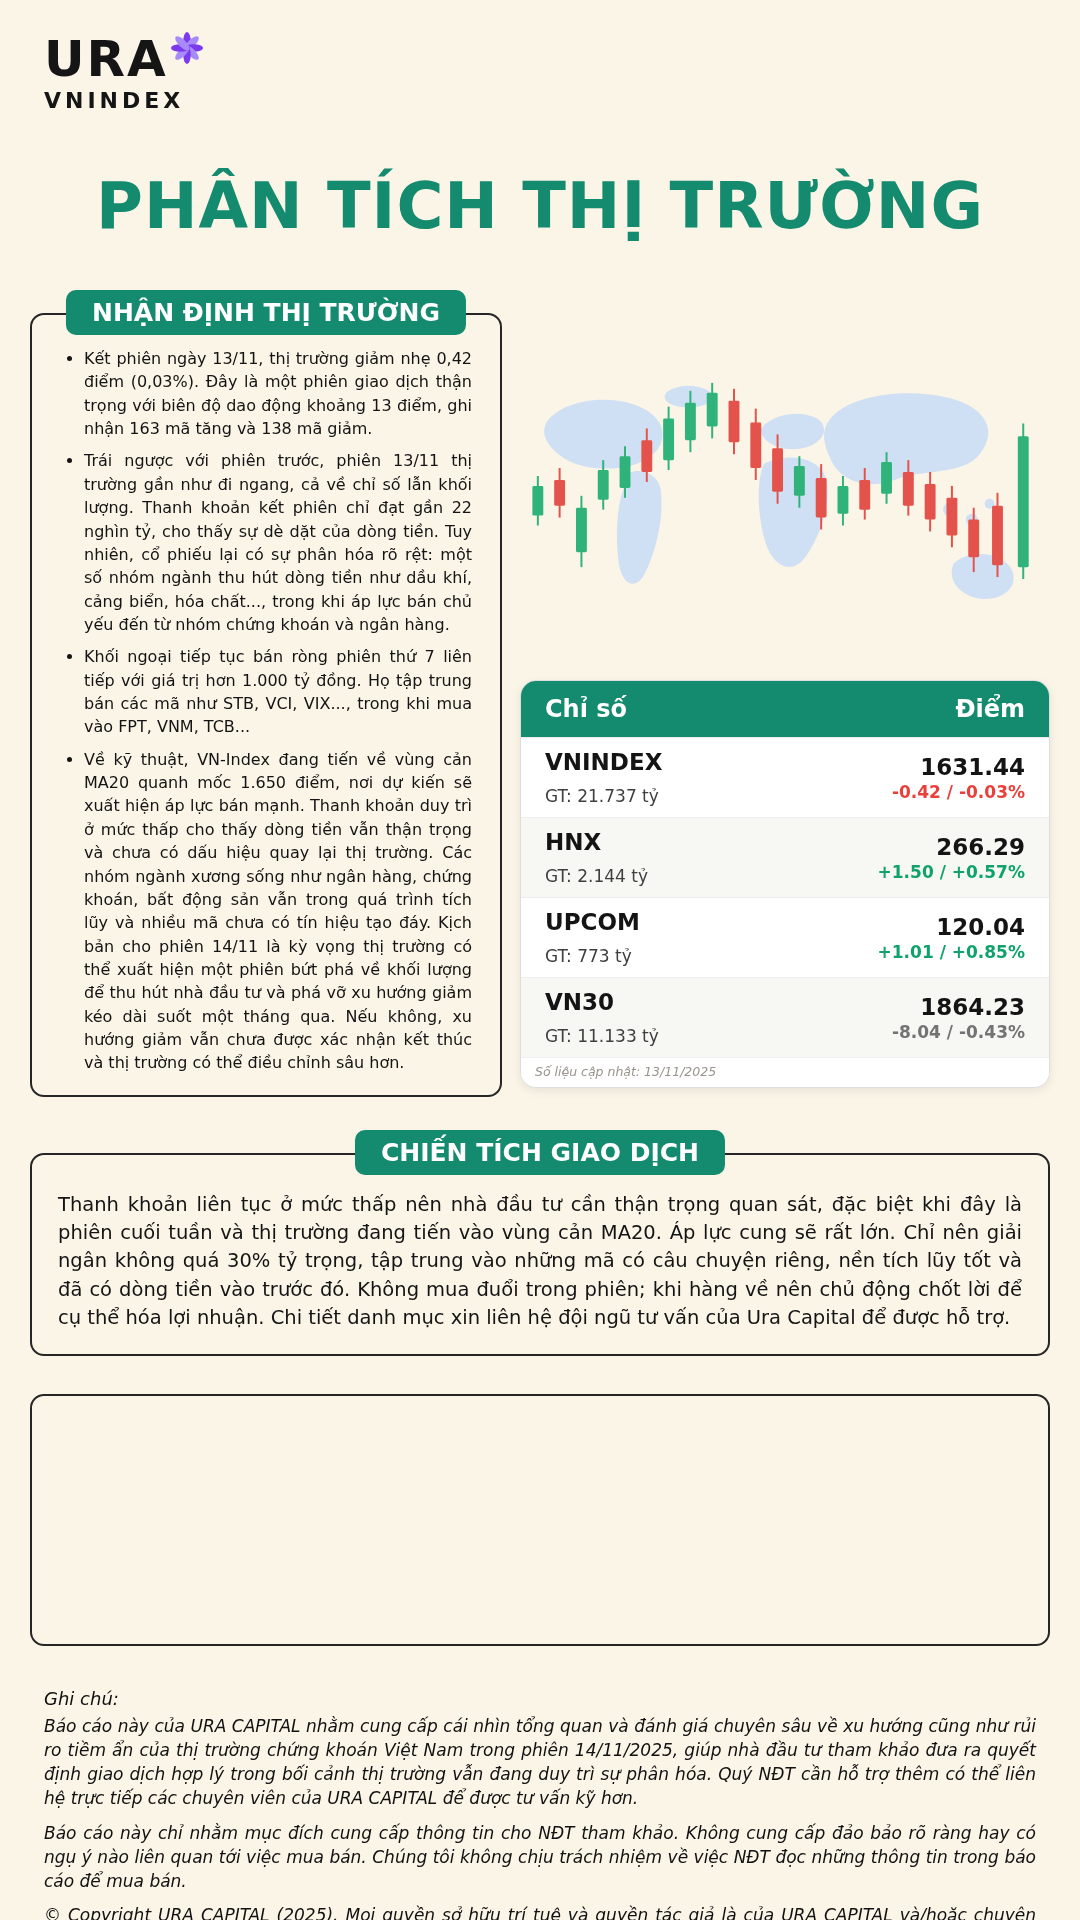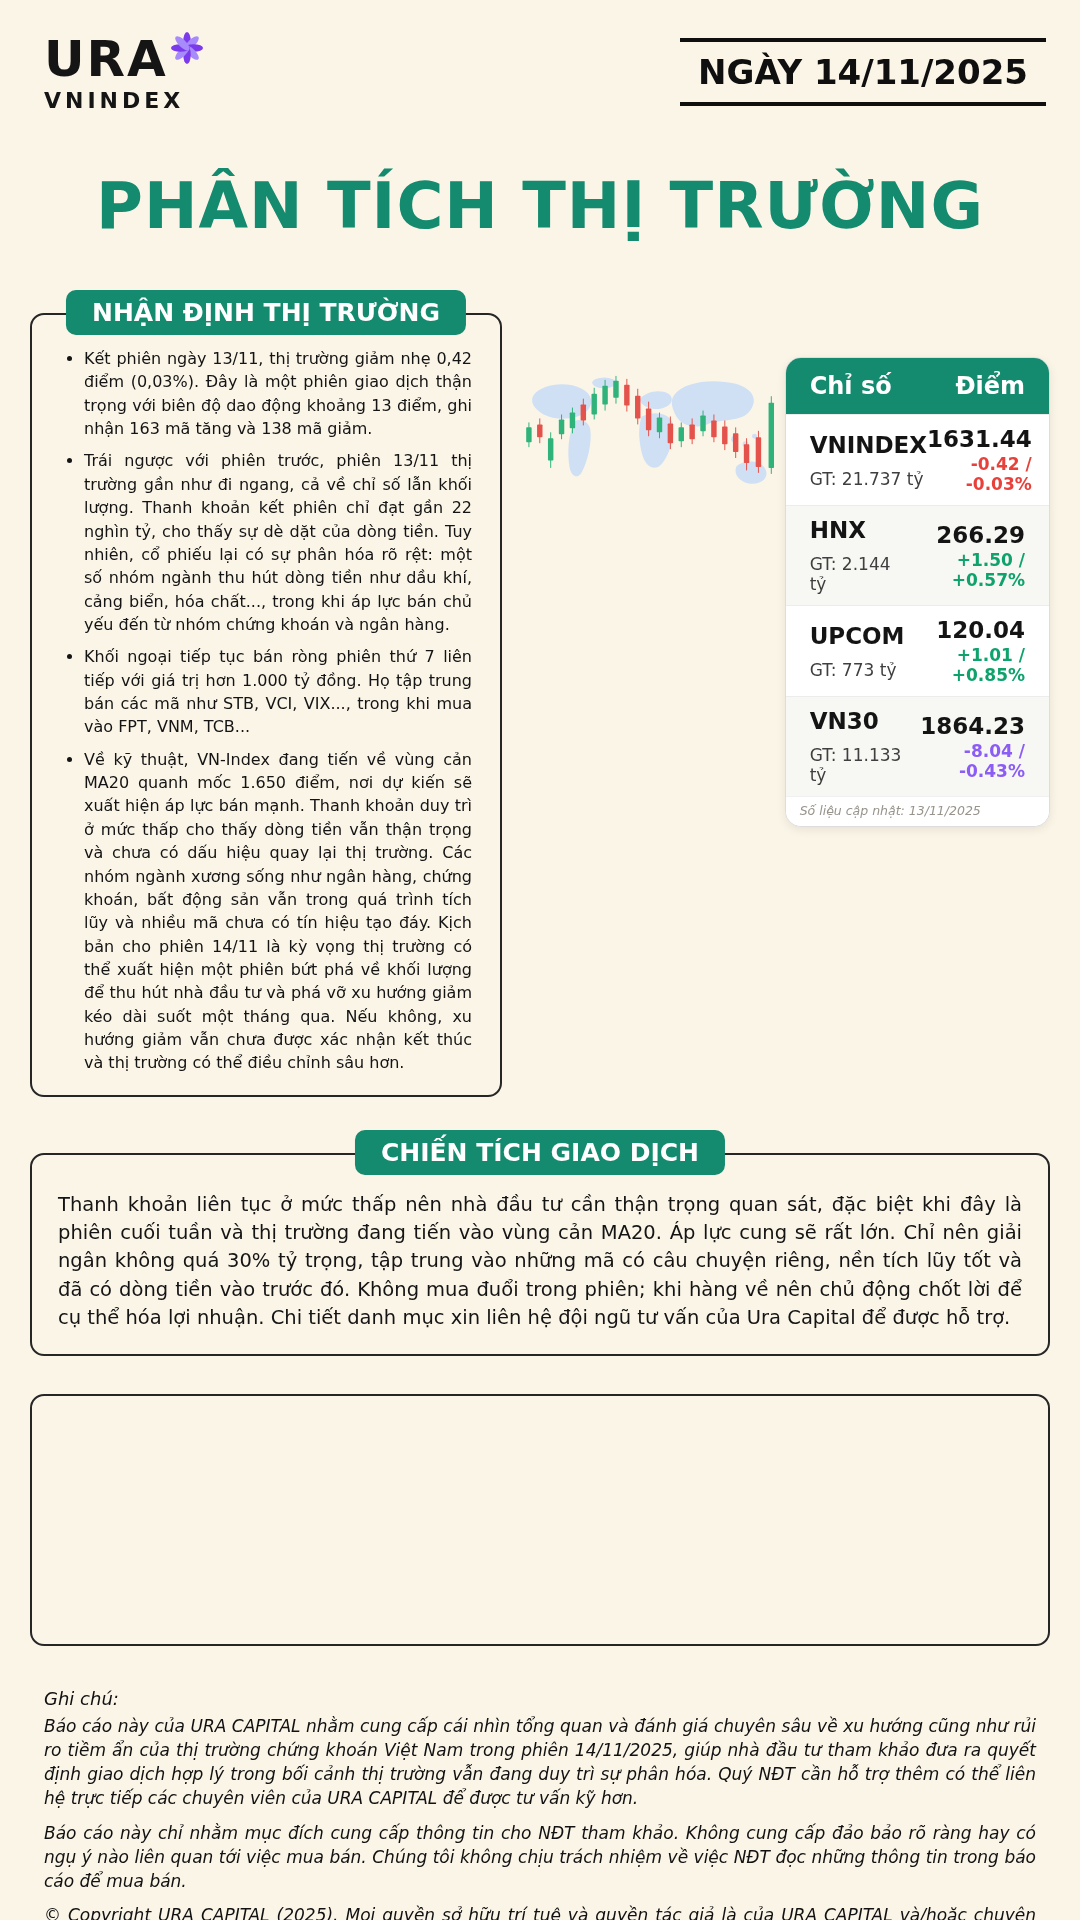--- a/index.html
+++ b/index.html
@@ -36,21 +36,21 @@
     position:absolute; top:-25px; left:50%; transform:translateX(-50%);
     background:var(--accent,#148A6E); color:#fff; font-size:25px; font-weight:700;
     padding:8px 26px; border-radius:10px; white-space:nowrap;
   }
 
   .view-panel{ width:472px; flex:0 0 auto; padding:32px 28px 20px; }
   .bullets{ list-style:disc; padding-left:24px; font-size:16px; line-height:1.46; text-align:justify; color:#141414; }
   .bullets li{ margin-bottom:9px; }
   .bullets li:last-child{ margin-bottom:0; }
 
-  .right-col{ flex:1; display:flex; flex-direction:row; min-width:0; }
+  .right-col{ flex:1; display:flex; flex-direction:column; min-width:0; }
   .chart-illus{ margin-top:56px; }
   .chart-illus svg{ width:100%; height:auto; display:block; }
   .map{ fill:var(--map,#CFE0F4); }
 
   
   .table{
     margin-top:44px; background:#fff; border:1px solid #ddd; border-radius:16px;
     overflow:hidden; box-shadow:0 3px 10px rgba(0,0,0,.08);
   }
   .thead{ display:flex; justify-content:space-between; background:var(--accent,#148A6E); color:#fff; font-weight:700; font-size:24px; padding:14px 24px; }
@@ -90,21 +90,20 @@
           <ellipse rx="4" ry="10" cy="-7" transform="rotate(90)"></ellipse>
           <ellipse class="alt" rx="4" ry="10" cy="-7" transform="rotate(135)"></ellipse>
           <ellipse rx="4" ry="10" cy="-7" transform="rotate(180)"></ellipse>
           <ellipse class="alt" rx="4" ry="10" cy="-7" transform="rotate(225)"></ellipse>
           <ellipse rx="4" ry="10" cy="-7" transform="rotate(270)"></ellipse>
           <ellipse class="alt" rx="4" ry="10" cy="-7" transform="rotate(315)"></ellipse>
         </svg>
       </div>
       <div class="brand-bottom">VNINDEX</div>
     </div>
-    <div class="datebox">NGÀY 14/11/2025</div>
   </header>
 
   <h1 class="title">PHÂN TÍCH THỊ TRƯỜNG</h1>
 
   <div class="content">
 
     <section class="panel view-panel">
       <div class="badge">NHẬN ĐỊNH THỊ TRƯỜNG</div>
       <ul class="bullets">
           <li>Kết phiên ngày 13/11, thị trường giảm nhẹ 0,42 điểm (0,03%). Đây là một phiên giao dịch thận trọng với biên độ dao động khoảng 13 điểm, ghi nhận 163 mã tăng và 138 mã giảm.</li>
@@ -217,21 +216,21 @@
                 <div class="tchange" style="color: rgb(15, 162, 109);">+1.01 / +0.85%</div>
               </div>
             </div>
             <div class="trow alt">
               <div class="tleft">
                 <div class="tname">VN30</div>
                 <div class="tgt">GT: 11.133 tỷ</div>
               </div>
               <div class="tright">
                 <div class="tpoints">1864.23</div>
-                <div class="tchange" style="color: #8b5cf6;">-8.04 / -0.43%</div>
+                <div class="tchange" style="color: #737373;">-8.04 / -0.43%</div>
               </div>
             </div>
           </div>
         <div class="tfoot">Số liệu cập nhật: 13/11/2025</div>
       </div>
 
     </div>
   </div>
 
   <section class="panel strategy-panel">

